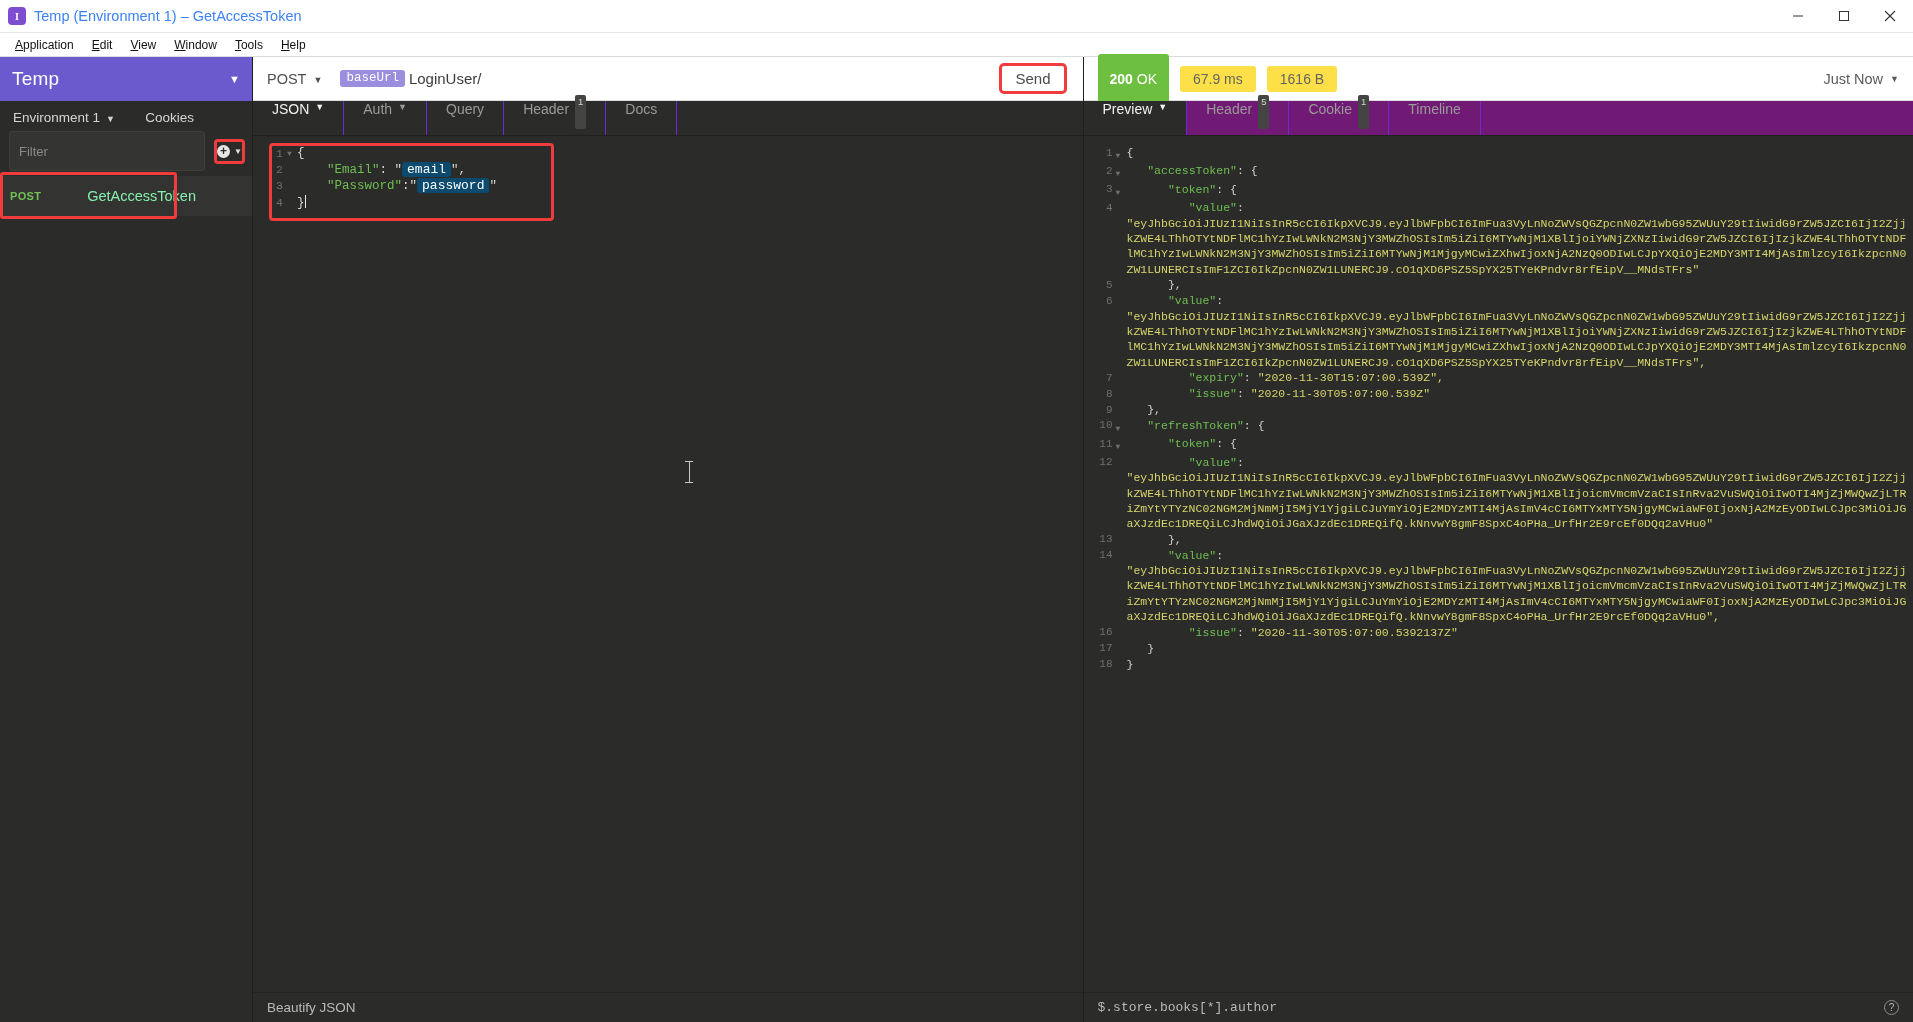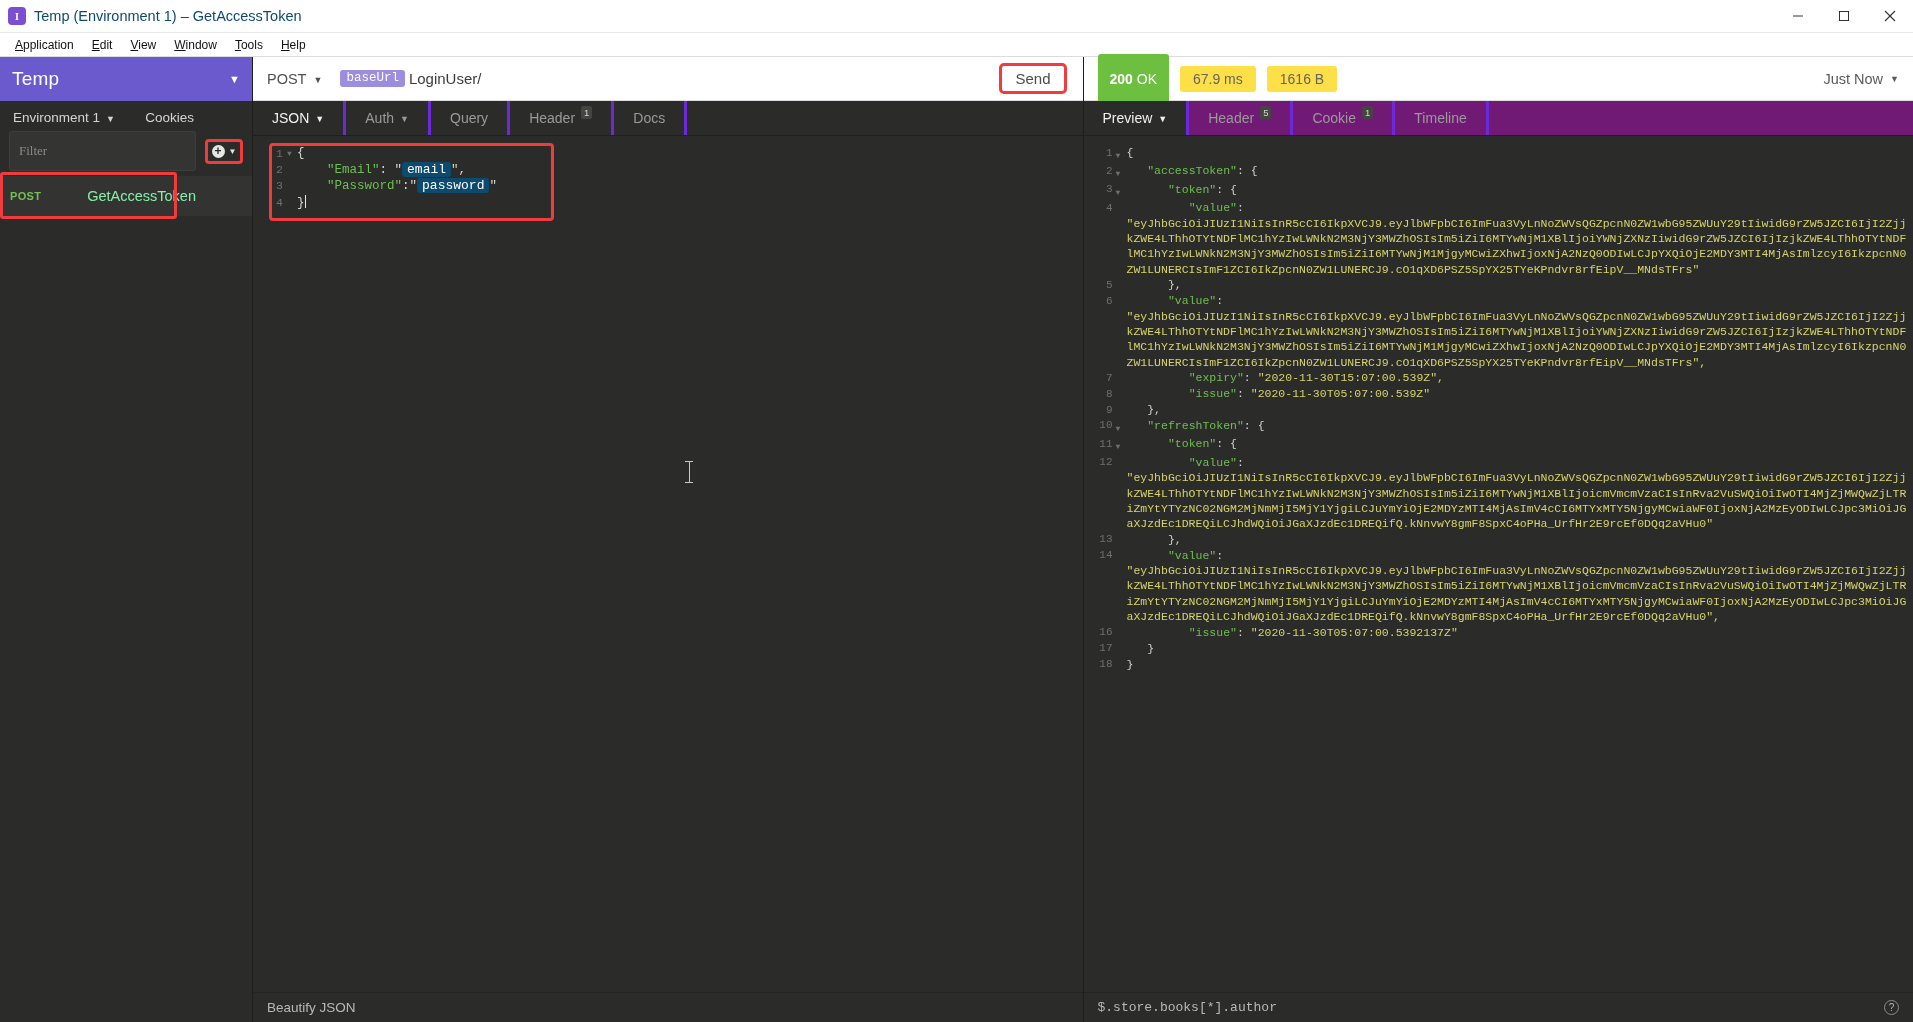--- a/index.html
+++ b/index.html
@@ -15,21 +15,21 @@
   .titlebar {
     height: 33px; background: #ffffff; display: flex; align-items: center;
     border-bottom: 1px solid #e6e6e6; flex: 0 0 33px;
   }
   .title-icon {
     width: 18px; height: 18px; margin-left: 8px; margin-right: 8px;
     background: #7d4fd0; border-radius: 4px; position: relative;
     display: flex; align-items: center; justify-content: center;
     color: #fff; font-size: 10px; font-weight: bold; font-family: "Liberation Serif", serif;
   }
-  .title-text { font-size: 14.5px; color: #0c4a6e; }
+  .title-text { font-size: 14.5px; color: #3b82f6; }
   .win-controls { margin-left: auto; display: flex; height: 33px; }
   .win-btn {
     width: 46px; height: 33px; display: flex; align-items: center; justify-content: center;
     color: #333; font-size: 14px;
   }
   .win-btn svg { display: block; }
   .win-btn.close-btn { }
 
   
   .menubar {
@@ -55,21 +55,21 @@
   .env-row {
     height: 33px; display: flex; align-items: center; padding: 0 13px; color: #d5d5d3;
     font-size: 13.5px;
   }
   .env-name { display: flex; align-items: center; gap: 6px; }
   .env-caret { font-size: 9px; position: relative; top: 1px; }
   .cookies-link { margin-left: auto; margin-right: 45px; font-size: 13.5px; color: #d5d5d3; }
   .filter-row { display: flex; align-items: center; padding: 0 9px 0 9px; height: 34px; position: relative; }
   .filter-input {
     flex: 1; height: 40px; background: #343432; border: 1px solid #3e3e3c; border-radius: 3px;
-    color: #9b9b98; font-size: 13px; padding: 16px 9px; font-family: Liberation Serif, serif;
+    color: #9b9b98; font-size: 13px; padding: 16px 9px; font-family: Liberation Sans, sans-serif;
     outline: none;
   }
   .filter-input::placeholder { color: #8a8a87; }
   .add-btn-wrap {
     margin-left: 9px; width: 38px; height: 25px; border: 3px solid #f03c3c; border-radius: 4px;
     display: flex; align-items: center; justify-content: center; background: #2b2b2a;
   }
   .add-btn {
     display: flex; align-items: center; gap: 4px; color: #e6e6e4; font-size: 12px;
   }
@@ -108,22 +108,22 @@
     margin-left: auto; margin-right: 16px; border: 3px solid #f03c3c; border-radius: 5px;
     padding: 4px 13px; background: #fff;
   }
   .send-btn { font-size: 15px; color: #4b4b4b; }
 
   .req-tabs {
     height: 35px; display: flex; align-items: stretch; background: #2b2b2a;
     border-bottom: 1px solid #1f1f1e;
   }
   .tab {
-    display: flex; align-items: center; gap: 6px; padding: 0 19px; font-size: 14px; color: #9a9a97;
-    border-right: 3px solid #6d28d9;
+    display: flex; gap: 6px; padding: 0 19px; font-size: 14px; color: #9a9a97;
+    border-right: 1px solid #6d28d9;
   }
   .tab.active { color: #f1f1ef; background: #2b2b2a; }
   .tab .caret { font-size: 9px; position: relative; top: 1px; }
   .tab-badge {
     background: #444442; color: #d6d6d3; border-radius: 2px; font-size: 9.5px;
     padding: 1px 3px; position: relative; top: -6px;
   }
 
   .editor-area { flex: 1; position: relative; background: #2b2b2a; overflow: hidden; }
   .editor-highlight {

